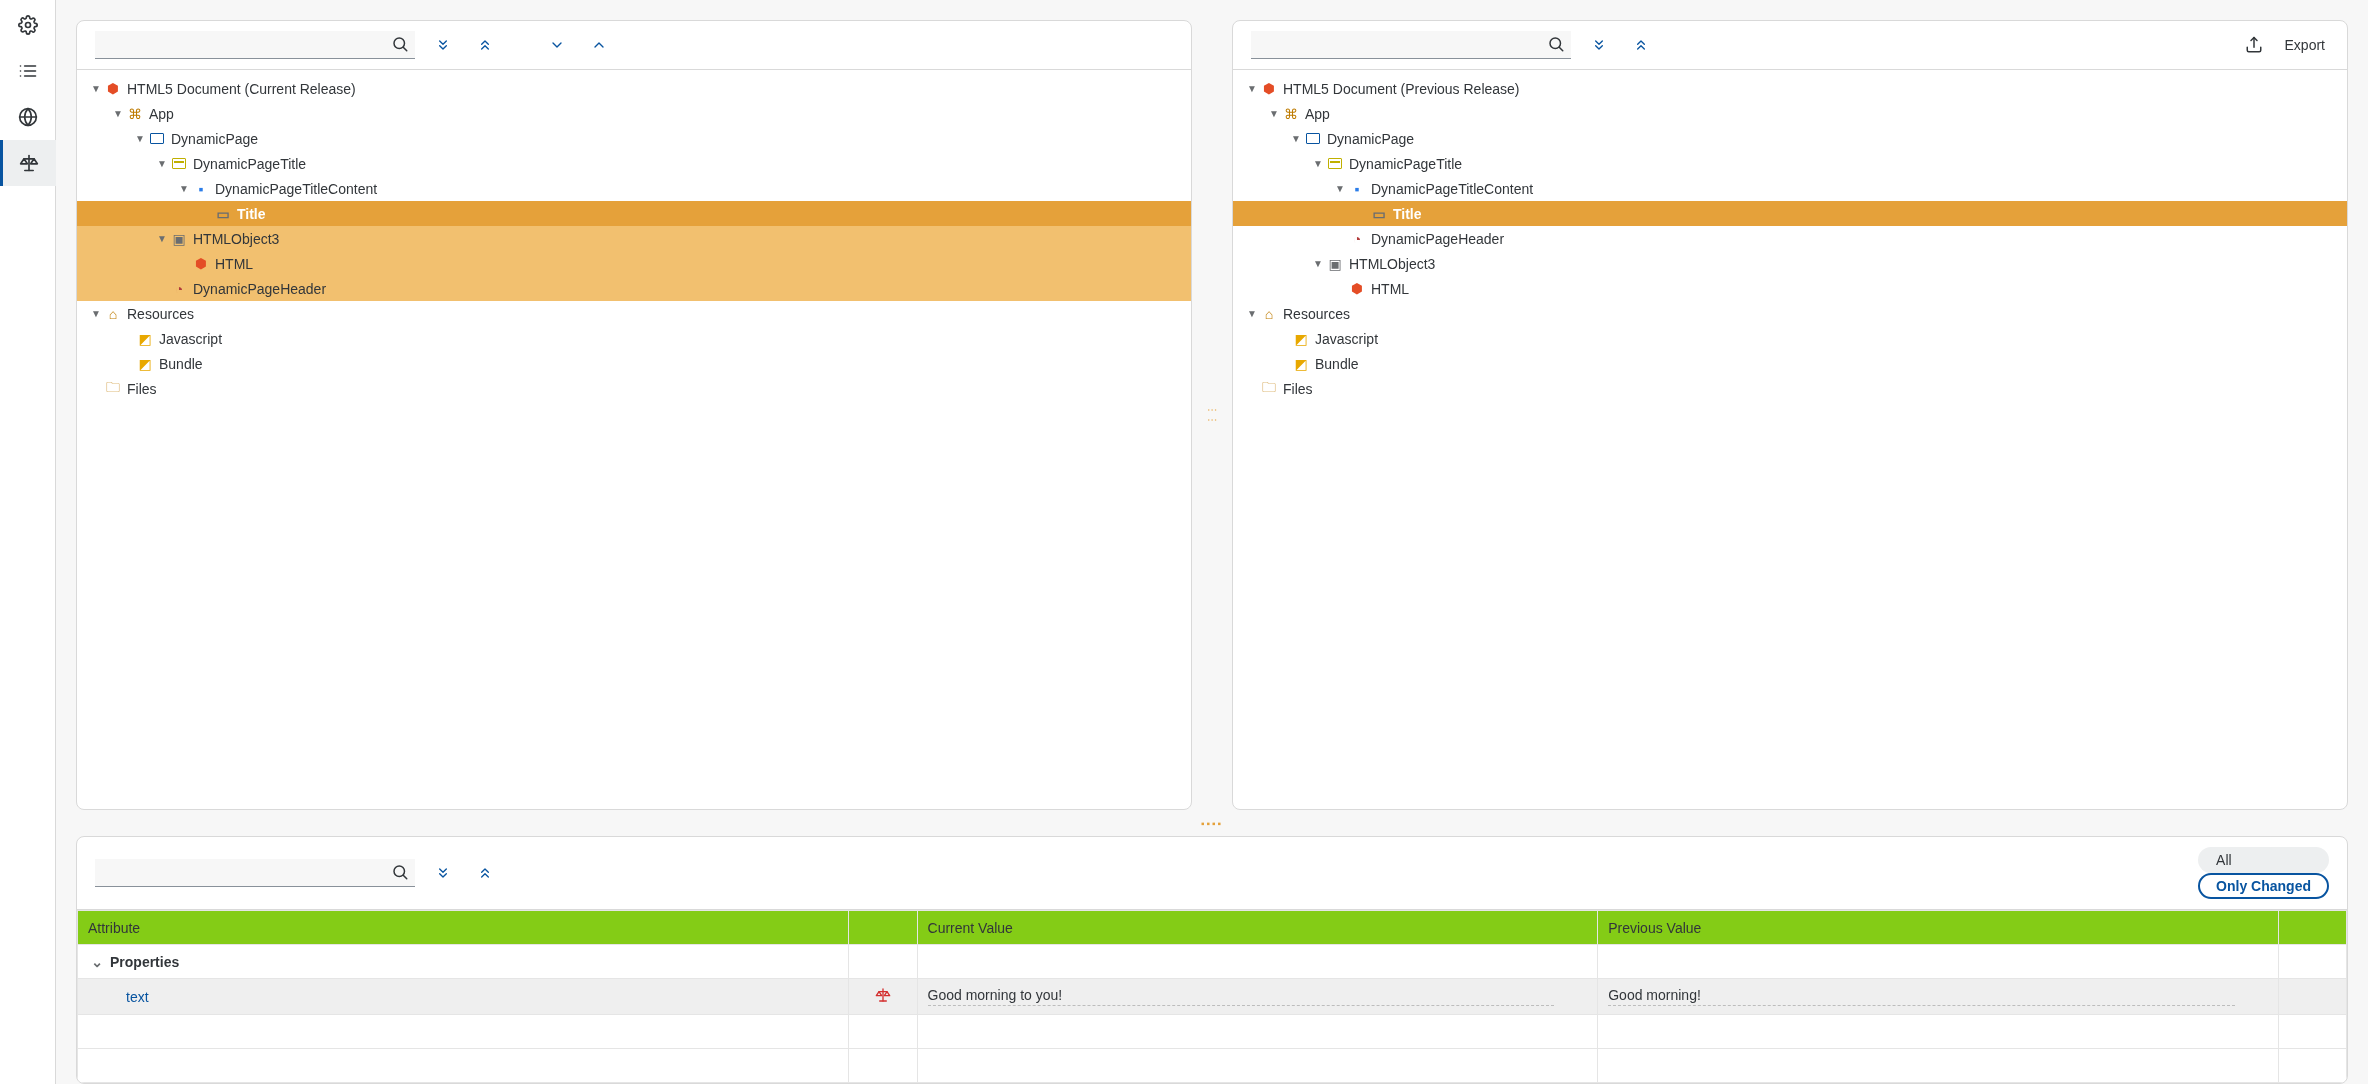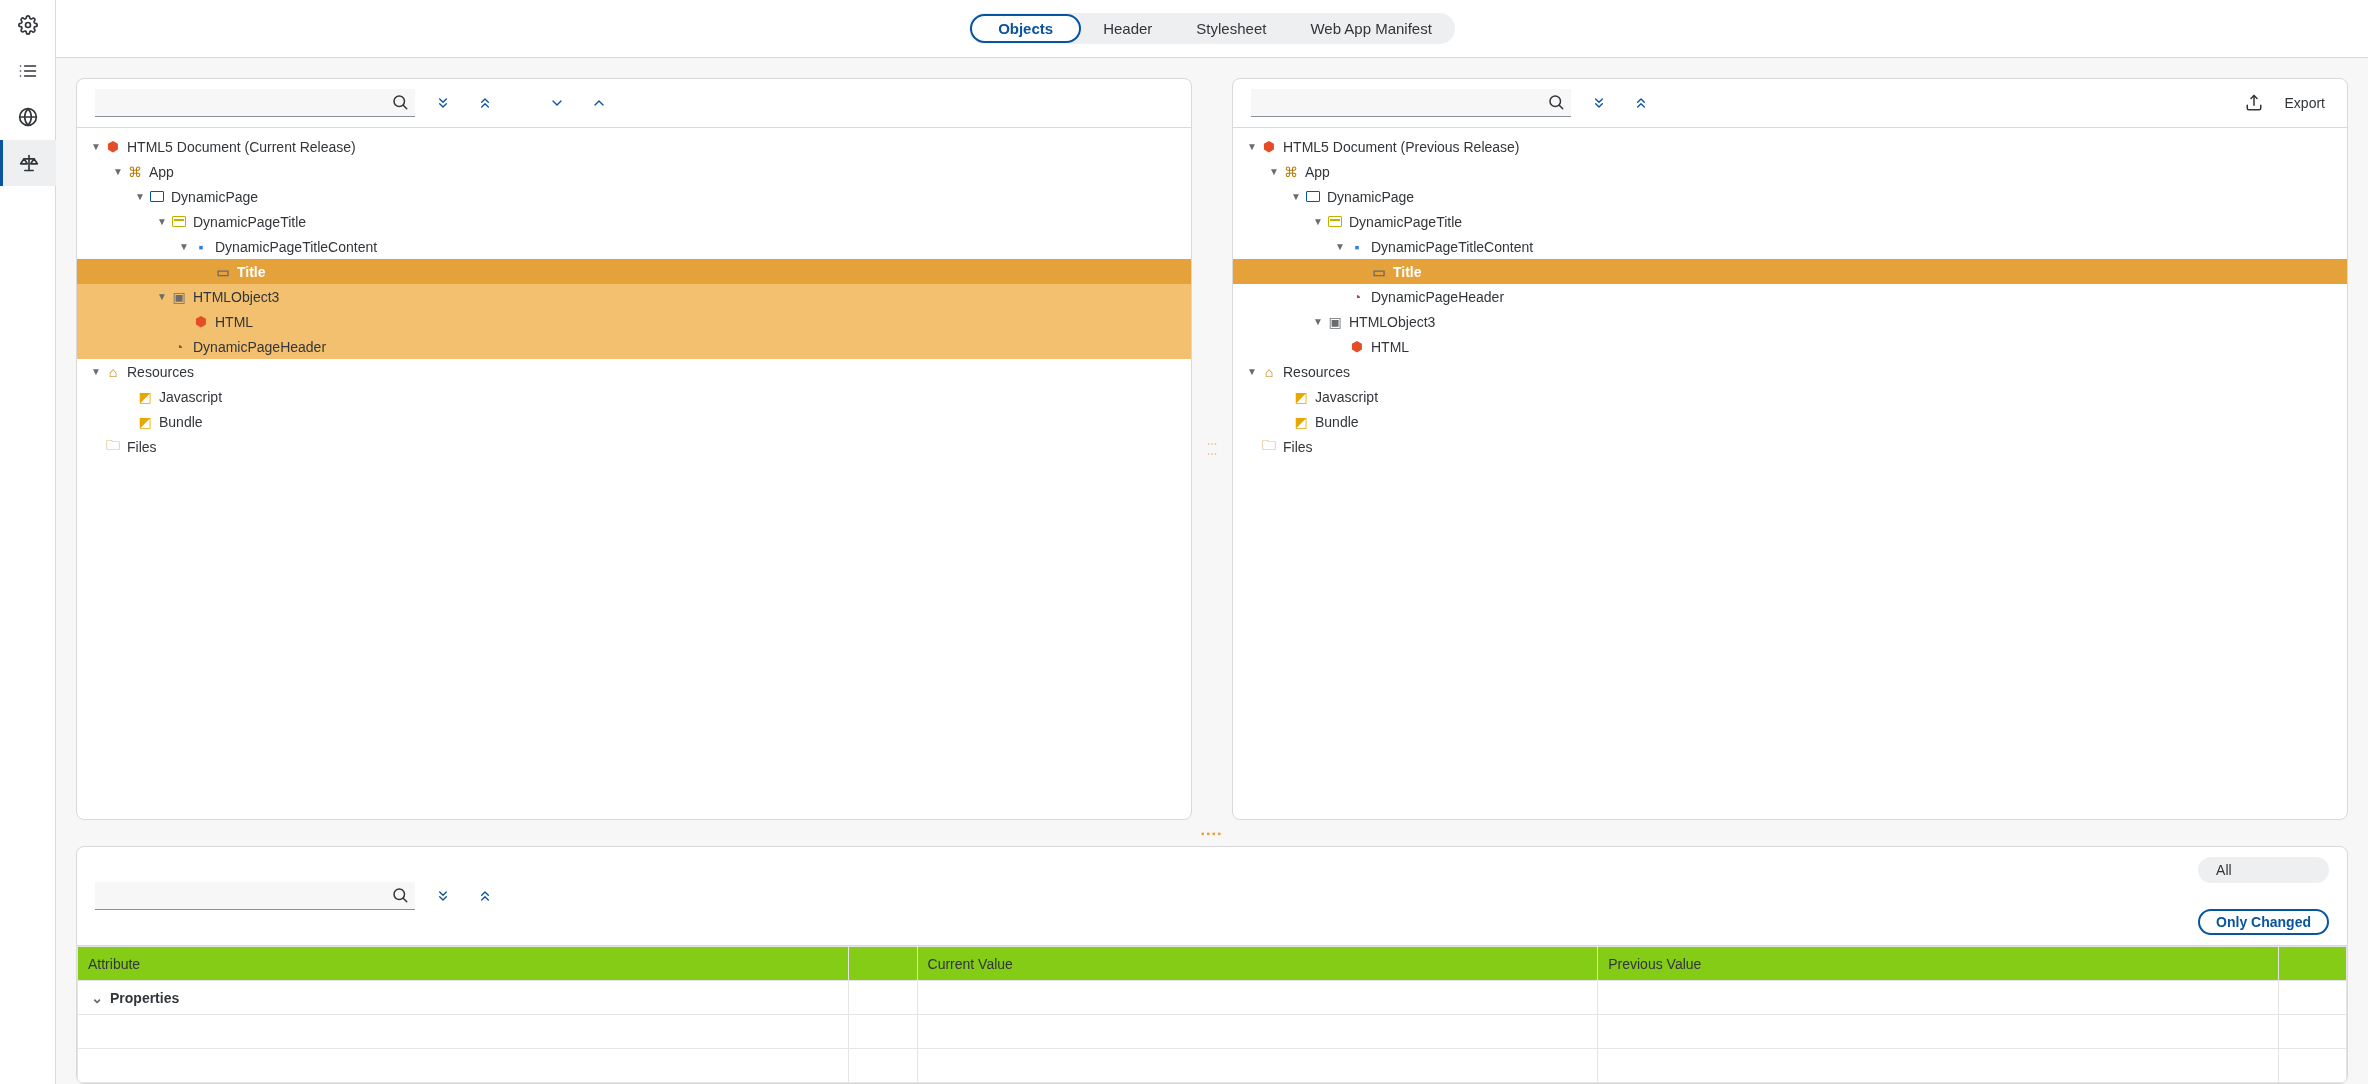--- a/index.html
+++ b/index.html
@@ -30,21 +30,21 @@
   .search { flex: 0 0 320px; position: relative; }
   .search input { width: 100%; height: 28px; background: #f7f7f7; border: none; border-bottom: 1px solid #89919a; padding: 0 30px 0 8px; font-size: 14px; outline: none; }
   .search .s-icon { position: absolute; right: 6px; top: 4px; color: #32363a; }
   .tbbtn { width: 28px; height: 28px; display: flex; align-items: center; justify-content: center; cursor: pointer; color: #0854a0; }
   .tbbtn svg { width: 16px; height: 16px; }
   .tbspacer { flex: 1; }
   .export-btn { display: flex; align-items: center; gap: 22px; color: #32363a; cursor: pointer; padding: 0 4px; }
   .export-btn svg { width: 18px; height: 18px; }
   .segbtn-group { display: flex; flex-direction: column; }
   .segbtn { padding: 5px 18px; background: #edeff0; border-radius: 18px; cursor: pointer; font-size: 14px; }
-  .segbtn.active { background: #fff; border: 2px solid #0854a0; color: #0854a0; font-weight: 600; padding: 3px 16px; margin-top: 26px; }
+  .segbtn.active { background: #fff; border: 2px solid #0854a0; color: #0854a0; font-weight: 600; padding: 3px 16px; }
 
   
   .tree { padding: 6px 0 12px 0; overflow: auto; flex: 1; }
   .node { display: flex; align-items: center; height: 25px; padding-left: 12px; cursor: pointer; white-space: nowrap; }
   .node .exp { width: 14px; display: inline-flex; justify-content: center; color: #6a6d70; font-size: 10px; margin-right: 2px; }
   .node .ic { width: 16px; height: 16px; margin-right: 6px; display: inline-flex; align-items: center; justify-content: center; }
   .node .lbl {}
   .node.sel { background: #e5a13a; color: #fff; font-weight: 600; }
   .node.hi  { background: #f2c06f; }
 
@@ -123,28 +123,20 @@
           <path d="M7 21h10"></path>
           <path d="M6 7l-4 6h8z"></path>
           <path d="M18 7l-4 6h8z"></path>
           <path d="M6 7h12"></path>
         </svg>
     </div>
   </div>
 
   <div class="main">
 
-    <div class="tabs-bar">
-      <div class="tabs-inner">
-        <div class="tab active">Objects</div>
-        <div class="tab">Header</div>
-        <div class="tab">Stylesheet</div>
-        <div class="tab">Web App Manifest</div>
-      </div>
-    </div>
 
     <div class="panels-wrap">
       <div class="top-panels">
 
         <div class="panel panel-left">
           <div class="panel-toolbar">
             <div class="search">
               <input type="text" style="">
               <span class="s-icon"><svg viewBox="0 0 24 24" width="18" height="18">
                     <circle cx="11" cy="11" r="7"></circle>
@@ -395,20 +387,33 @@
             </tr>
           </thead>
           <tbody>
             <tr class="group-row">
               <td><span class="grp-exp">⌄</span><span>Properties</span></td>
               <td></td>
                 <td></td>
                 <td></td>
                 <td></td>
             </tr>
+            <tr class="data-row">
+              <td class="attr-name">text</td>
+              <td class="col-ind"><span class="ic-scale"><svg viewBox="0 0 24 24" width="16" height="16">
+                      <path d="M12 3v18"></path>
+                      <path d="M7 21h10"></path>
+                      <path d="M6 7l-4 6h8z"></path>
+                      <path d="M18 7l-4 6h8z"></path>
+                      <path d="M6 7h12"></path>
+                    </svg></span></td>
+              <td><span class="val-underline">Good morning to you!</span></td>
+              <td><span class="val-underline">Good morning!</span></td>
+              <td></td>
+            </tr>
             <tr>
                 <td></td>
                 <td></td>
                 <td></td>
                 <td></td>
                 <td></td>
               </tr>
             <tr>
                 <td></td>
                 <td></td>

